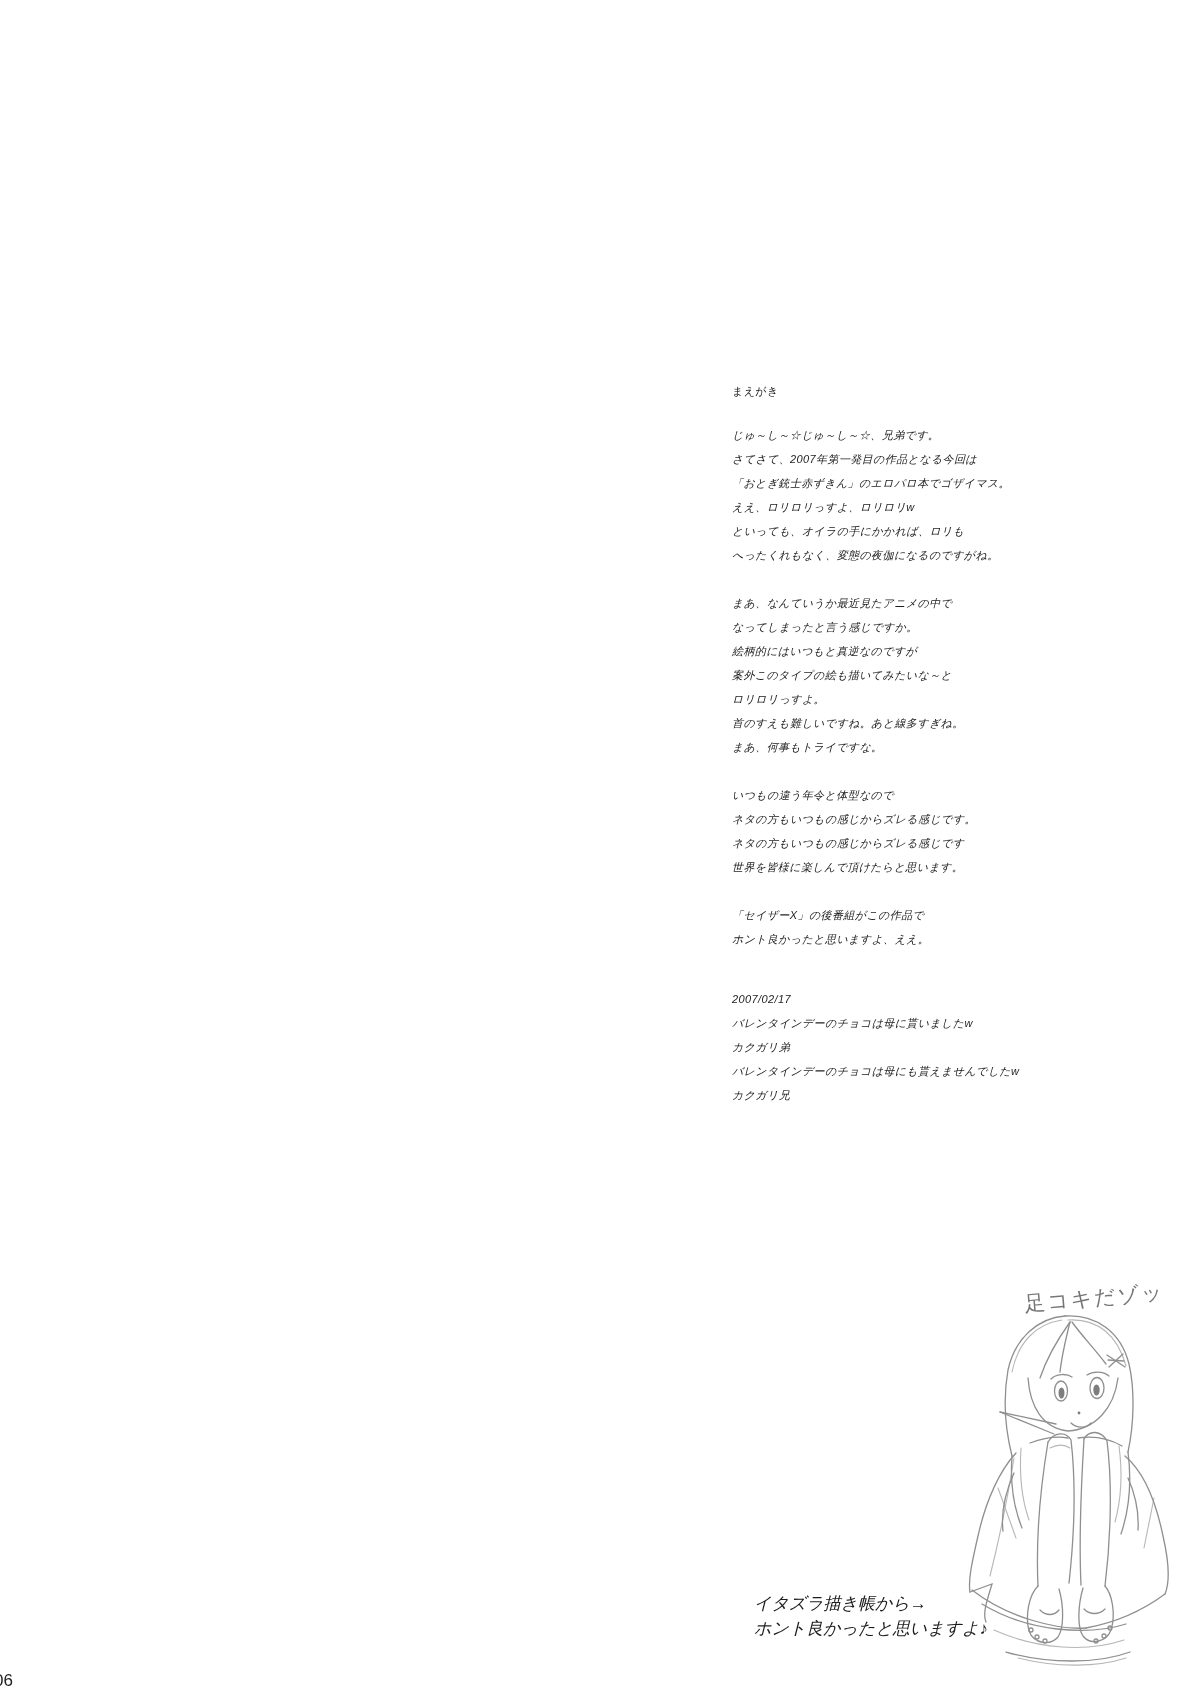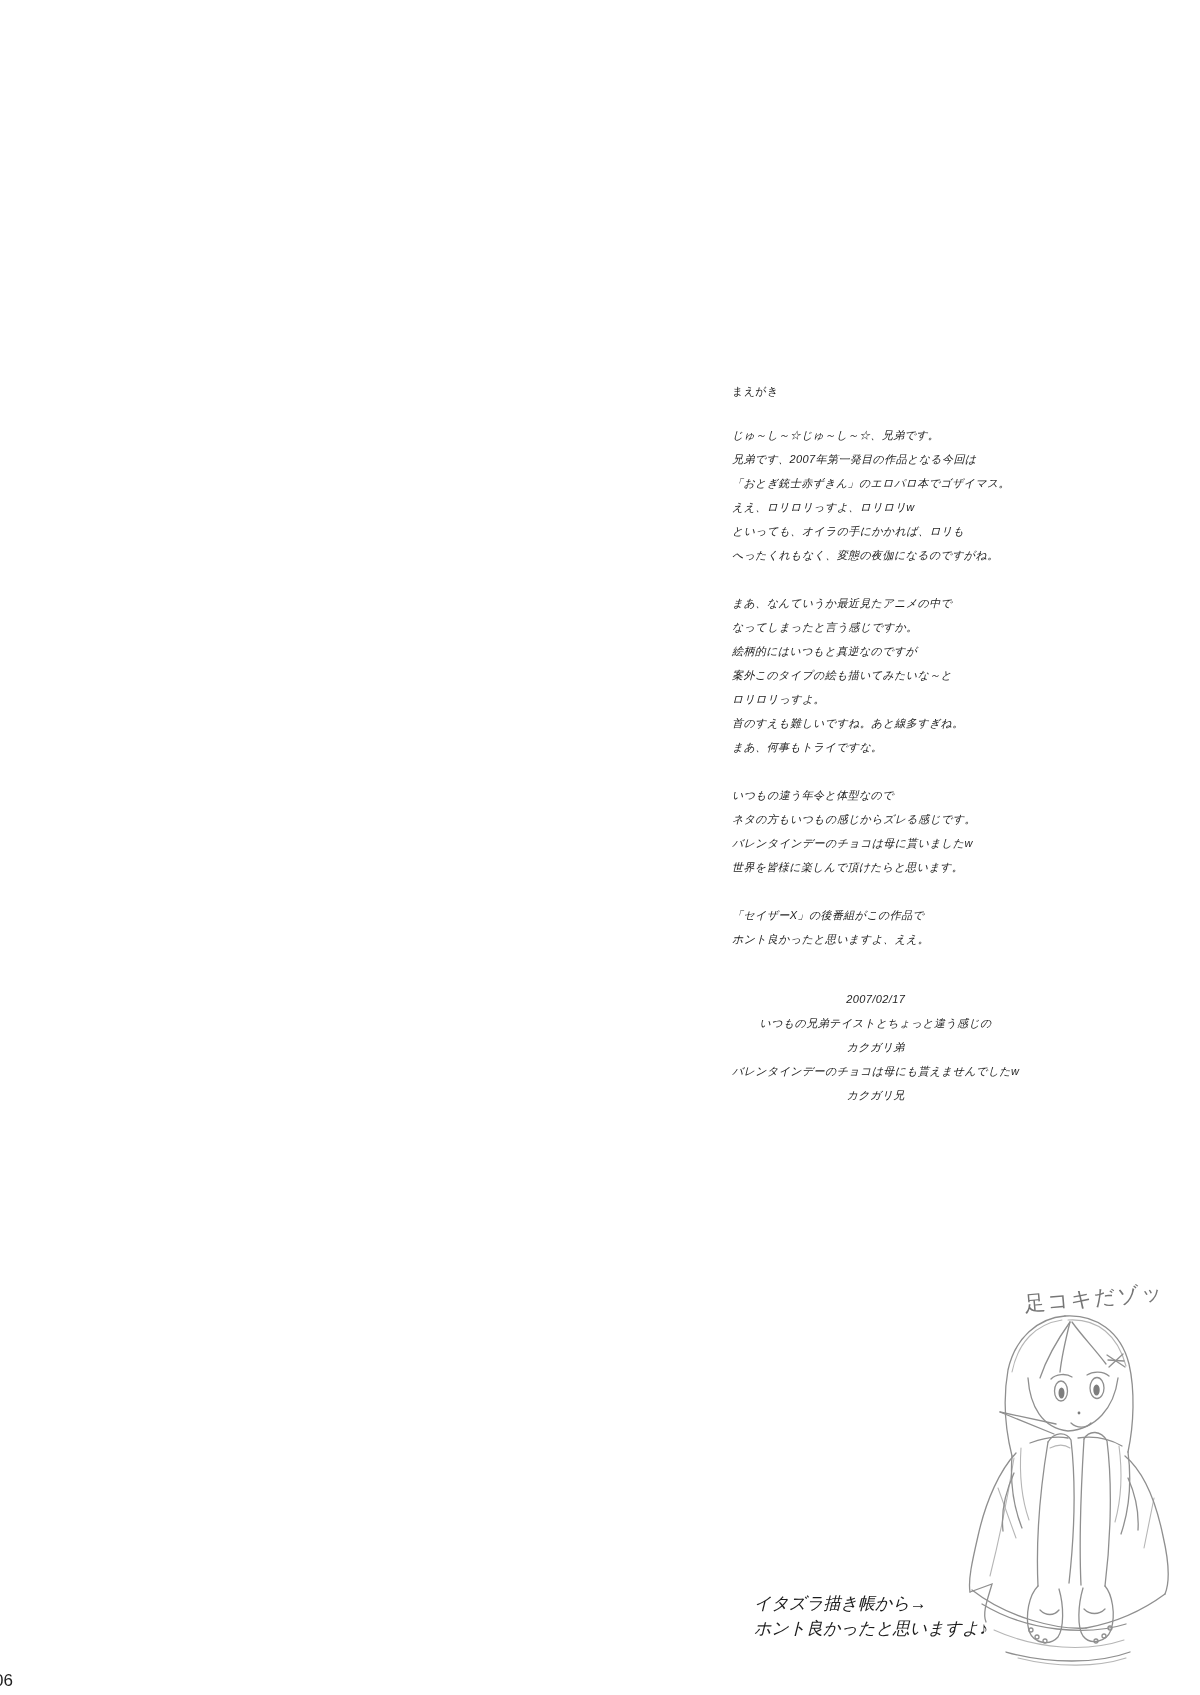--- a/index.html
+++ b/index.html
@@ -15,21 +15,21 @@
   .text-block {
     position:absolute;
     left:732px; top:379px;
     font-size:11px;
     line-height:24px;
     letter-spacing:0.4px;
     white-space:nowrap;
   }
   .heading { margin:0 0 20px 0; }
   .para { margin:0 0 24px 0; }
-  .colophon { margin-top:36px;text-align:center; }
+  .colophon { margin-top:36px; }
   .line { height:24px;font-style:italic; }
   .hand-note {
     position:absolute;
     left:1024px; top:1284px;
     font-size:21px;
     color:#757575;
     letter-spacing:2px;
     transform:rotate(-5deg);
     white-space:nowrap;
   }
@@ -54,48 +54,48 @@
 </style>
 </head>
 <body>
 
 <div class="page">
 
   <div class="text-block">
     <div class="heading">まえがき</div>
     <div class="para">
         <div class="line">じゅ～し～☆じゅ～し～☆、兄弟です。</div>
-        <div class="line">兄弟です、2007年第一発目の作品となる今回は</div>
+        <div class="line">さてさて、2007年第一発目の作品となる今回は</div>
         <div class="line">「おとぎ銃士赤ずきん」のエロパロ本でゴザイマス。</div>
         <div class="line">ええ、ロリロリっすよ、ロリロリw</div>
         <div class="line">といっても、オイラの手にかかれば、ロリも</div>
         <div class="line">へったくれもなく、変態の夜伽になるのですがね。</div>
       </div>
     <div class="para">
         <div class="line">まあ、なんていうか最近見たアニメの中で</div>
         <div class="line">なってしまったと言う感じですか。</div>
         <div class="line">絵柄的にはいつもと真逆なのですが</div>
         <div class="line">案外このタイプの絵も描いてみたいな～と</div>
         <div class="line">ロリロリっすよ。</div>
         <div class="line">首のすえも難しいですね。あと線多すぎね。</div>
         <div class="line">まあ、何事もトライですな。</div>
       </div>
     <div class="para">
         <div class="line">いつもの違う年令と体型なので</div>
         <div class="line">ネタの方もいつもの感じからズレる感じです。</div>
-        <div class="line">バレンタインデーのチョコは母に貰いましたw</div>
+        <div class="line">ネタの方もいつもの感じからズレる感じです</div>
         <div class="line">世界を皆様に楽しんで頂けたらと思います。</div>
       </div>
     <div class="para">
         <div class="line">「セイザーX」の後番組がこの作品で</div>
         <div class="line">ホント良かったと思いますよ、ええ。</div>
       </div>
     <div class="colophon">
         <div class="line">2007/02/17</div>
-        <div class="line">いつもの兄弟テイストとちょっと違う感じの</div>
+        <div class="line">バレンタインデーのチョコは母に貰いましたw</div>
         <div class="line">カクガリ弟</div>
         <div class="line">バレンタインデーのチョコは母にも貰えませんでしたw</div>
         <div class="line">カクガリ兄</div>
       </div>
   </div>
 
   <div class="hand-note">足コキだゾッ</div>
 
   <svg class="sketch-svg" width="220" height="430" viewBox="0 0 220 430" xmlns="http://www.w3.org/2000/svg">
 

